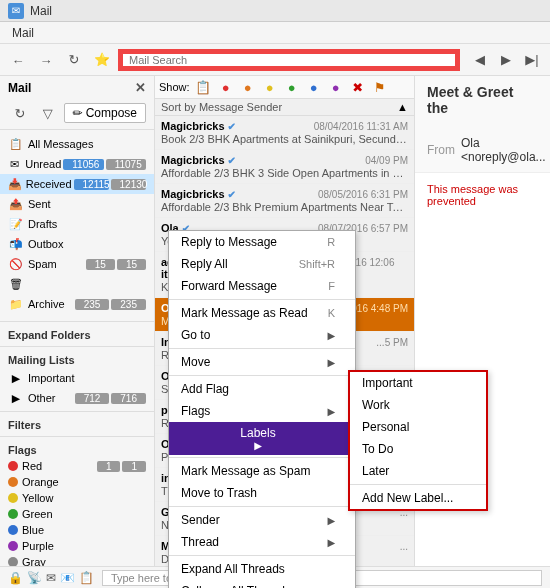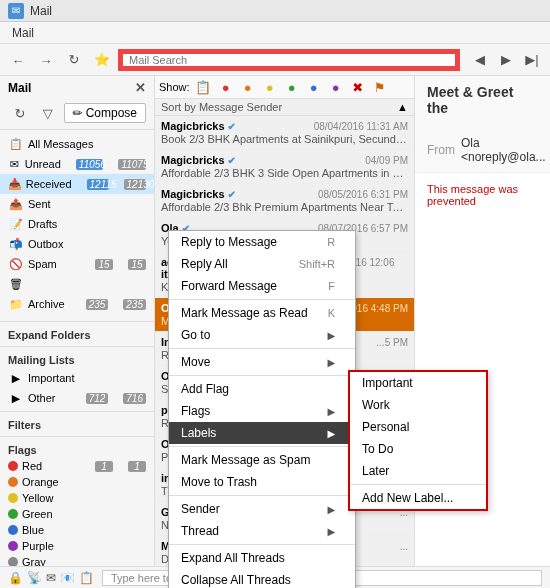--- a/index.html
+++ b/index.html
@@ -114,23 +114,23 @@
       display: flex; align-items: center;
       padding: 2px 8px;
       cursor: pointer;
       white-space: nowrap;
     }
     .sidebar-section-item.selected { background: #cce8ff; }
     .sidebar-section-item .item-icon { width: 16px; height: 16px; margin-right: 4px; display: flex; align-items: center; justify-content: center; font-size: 11px; }
     .sidebar-section-item .item-label { flex: 1; font-size: 11px; }
     .badge {
       background: #999; color: white;
-      border-radius: 2px; padding: 0 3px;
+      border-radius: 2px; padding: 0 9px;
       font-size: 10px; min-width: 18px;
-      text-align: center; margin-left: 15px; font-style: italic;
+      text-align: center; margin-left: 2px;
     }
     .badge.blue { background: #4a90d9; }
     .section-header {
       font-weight: bold; font-size: 11px;
       padding: 4px 8px 2px;
       color: #333;
     }
     .sidebar-divider { border-top: 1px solid #ddd; margin: 3px 0; }
     .flag-dot { width: 10px; height: 10px; border-radius: 50%; margin-right: 4px; display: inline-block; }
 
@@ -222,21 +222,21 @@
     }
     .context-menu-item {
       padding: 4px 20px 4px 12px;
       cursor: pointer;
       display: flex;
       align-items: center;
       justify-content: space-between;
       font-size: 12px;
       white-space: nowrap;
     }
-    .context-menu-item.selected { background: #404040; color: white; }
+    .context-menu-item.selected { background: #4c1d95; color: white; flex-direction: column; }
     .context-menu-separator { border-top: 1px solid #ddd; margin: 2px 0; }
     .context-menu-shortcut { color: #888; font-size: 11px; margin-left: 20px; }
     .submenu-arrow { font-size: 10px; color: #555; }
     .context-menu-item.selected .submenu-arrow { color: white; }
 
     
     .labels-submenu {
       position: absolute;
       left: 348px;
       top: 370px;

